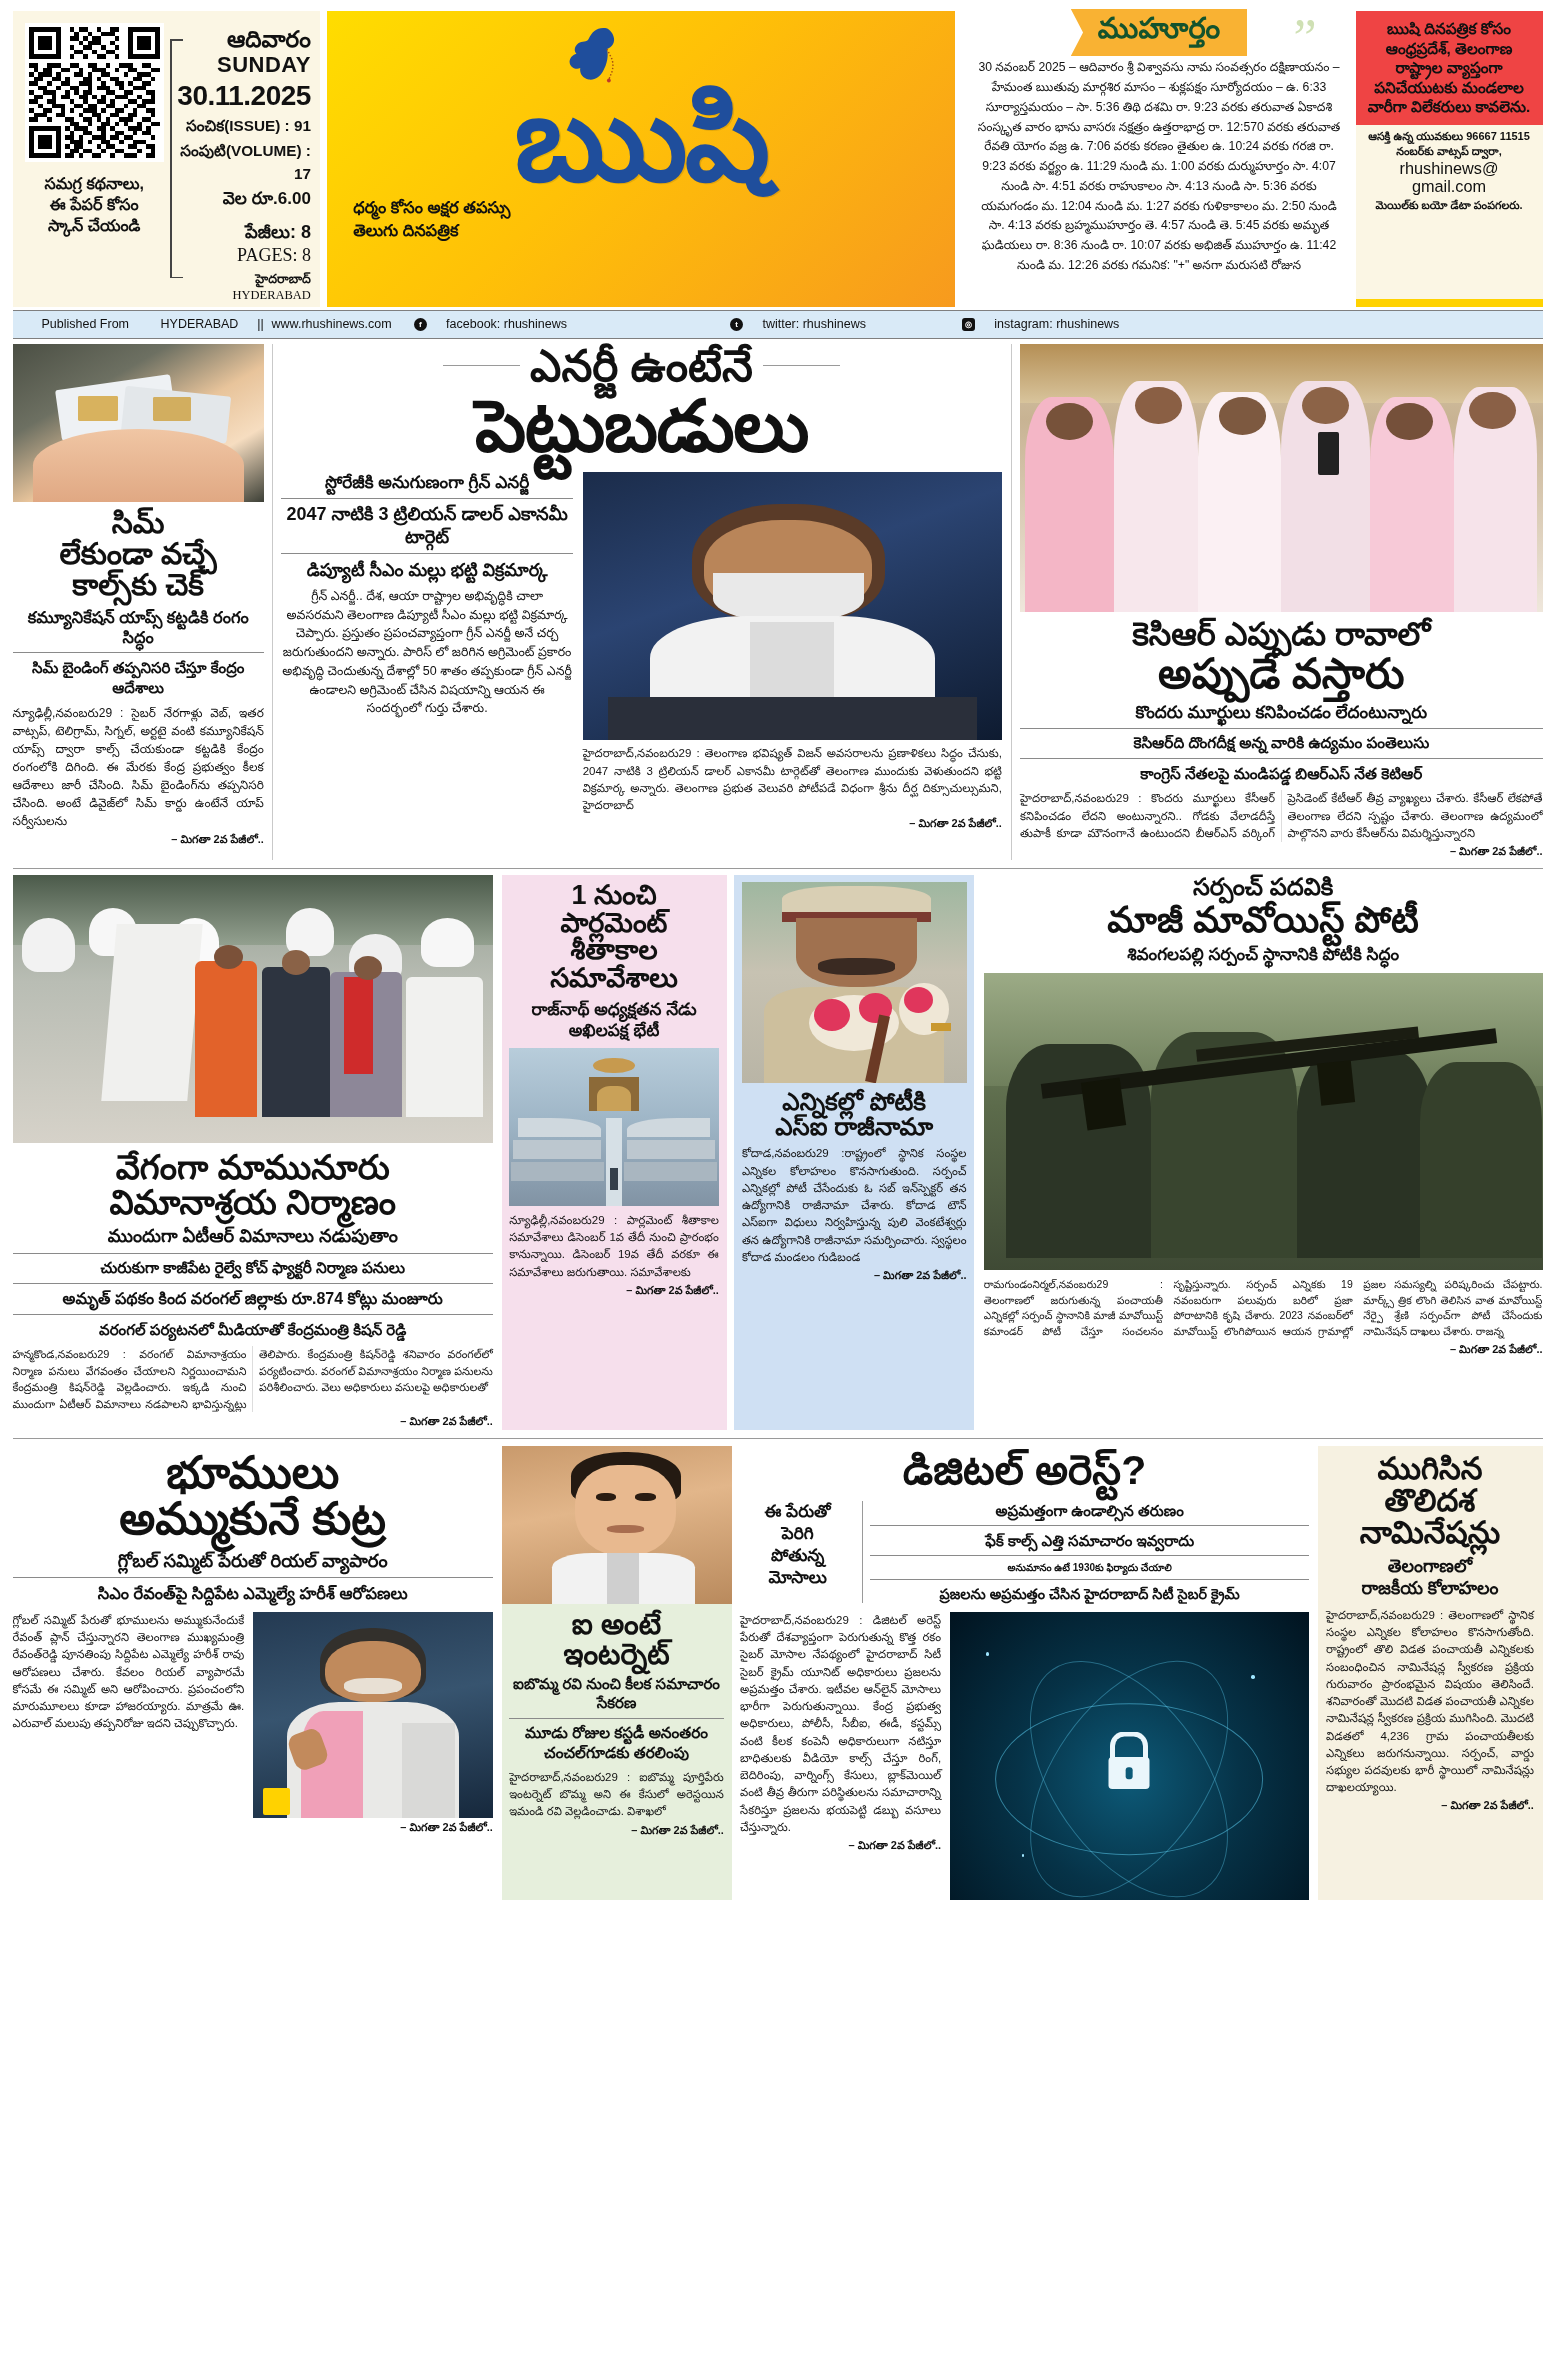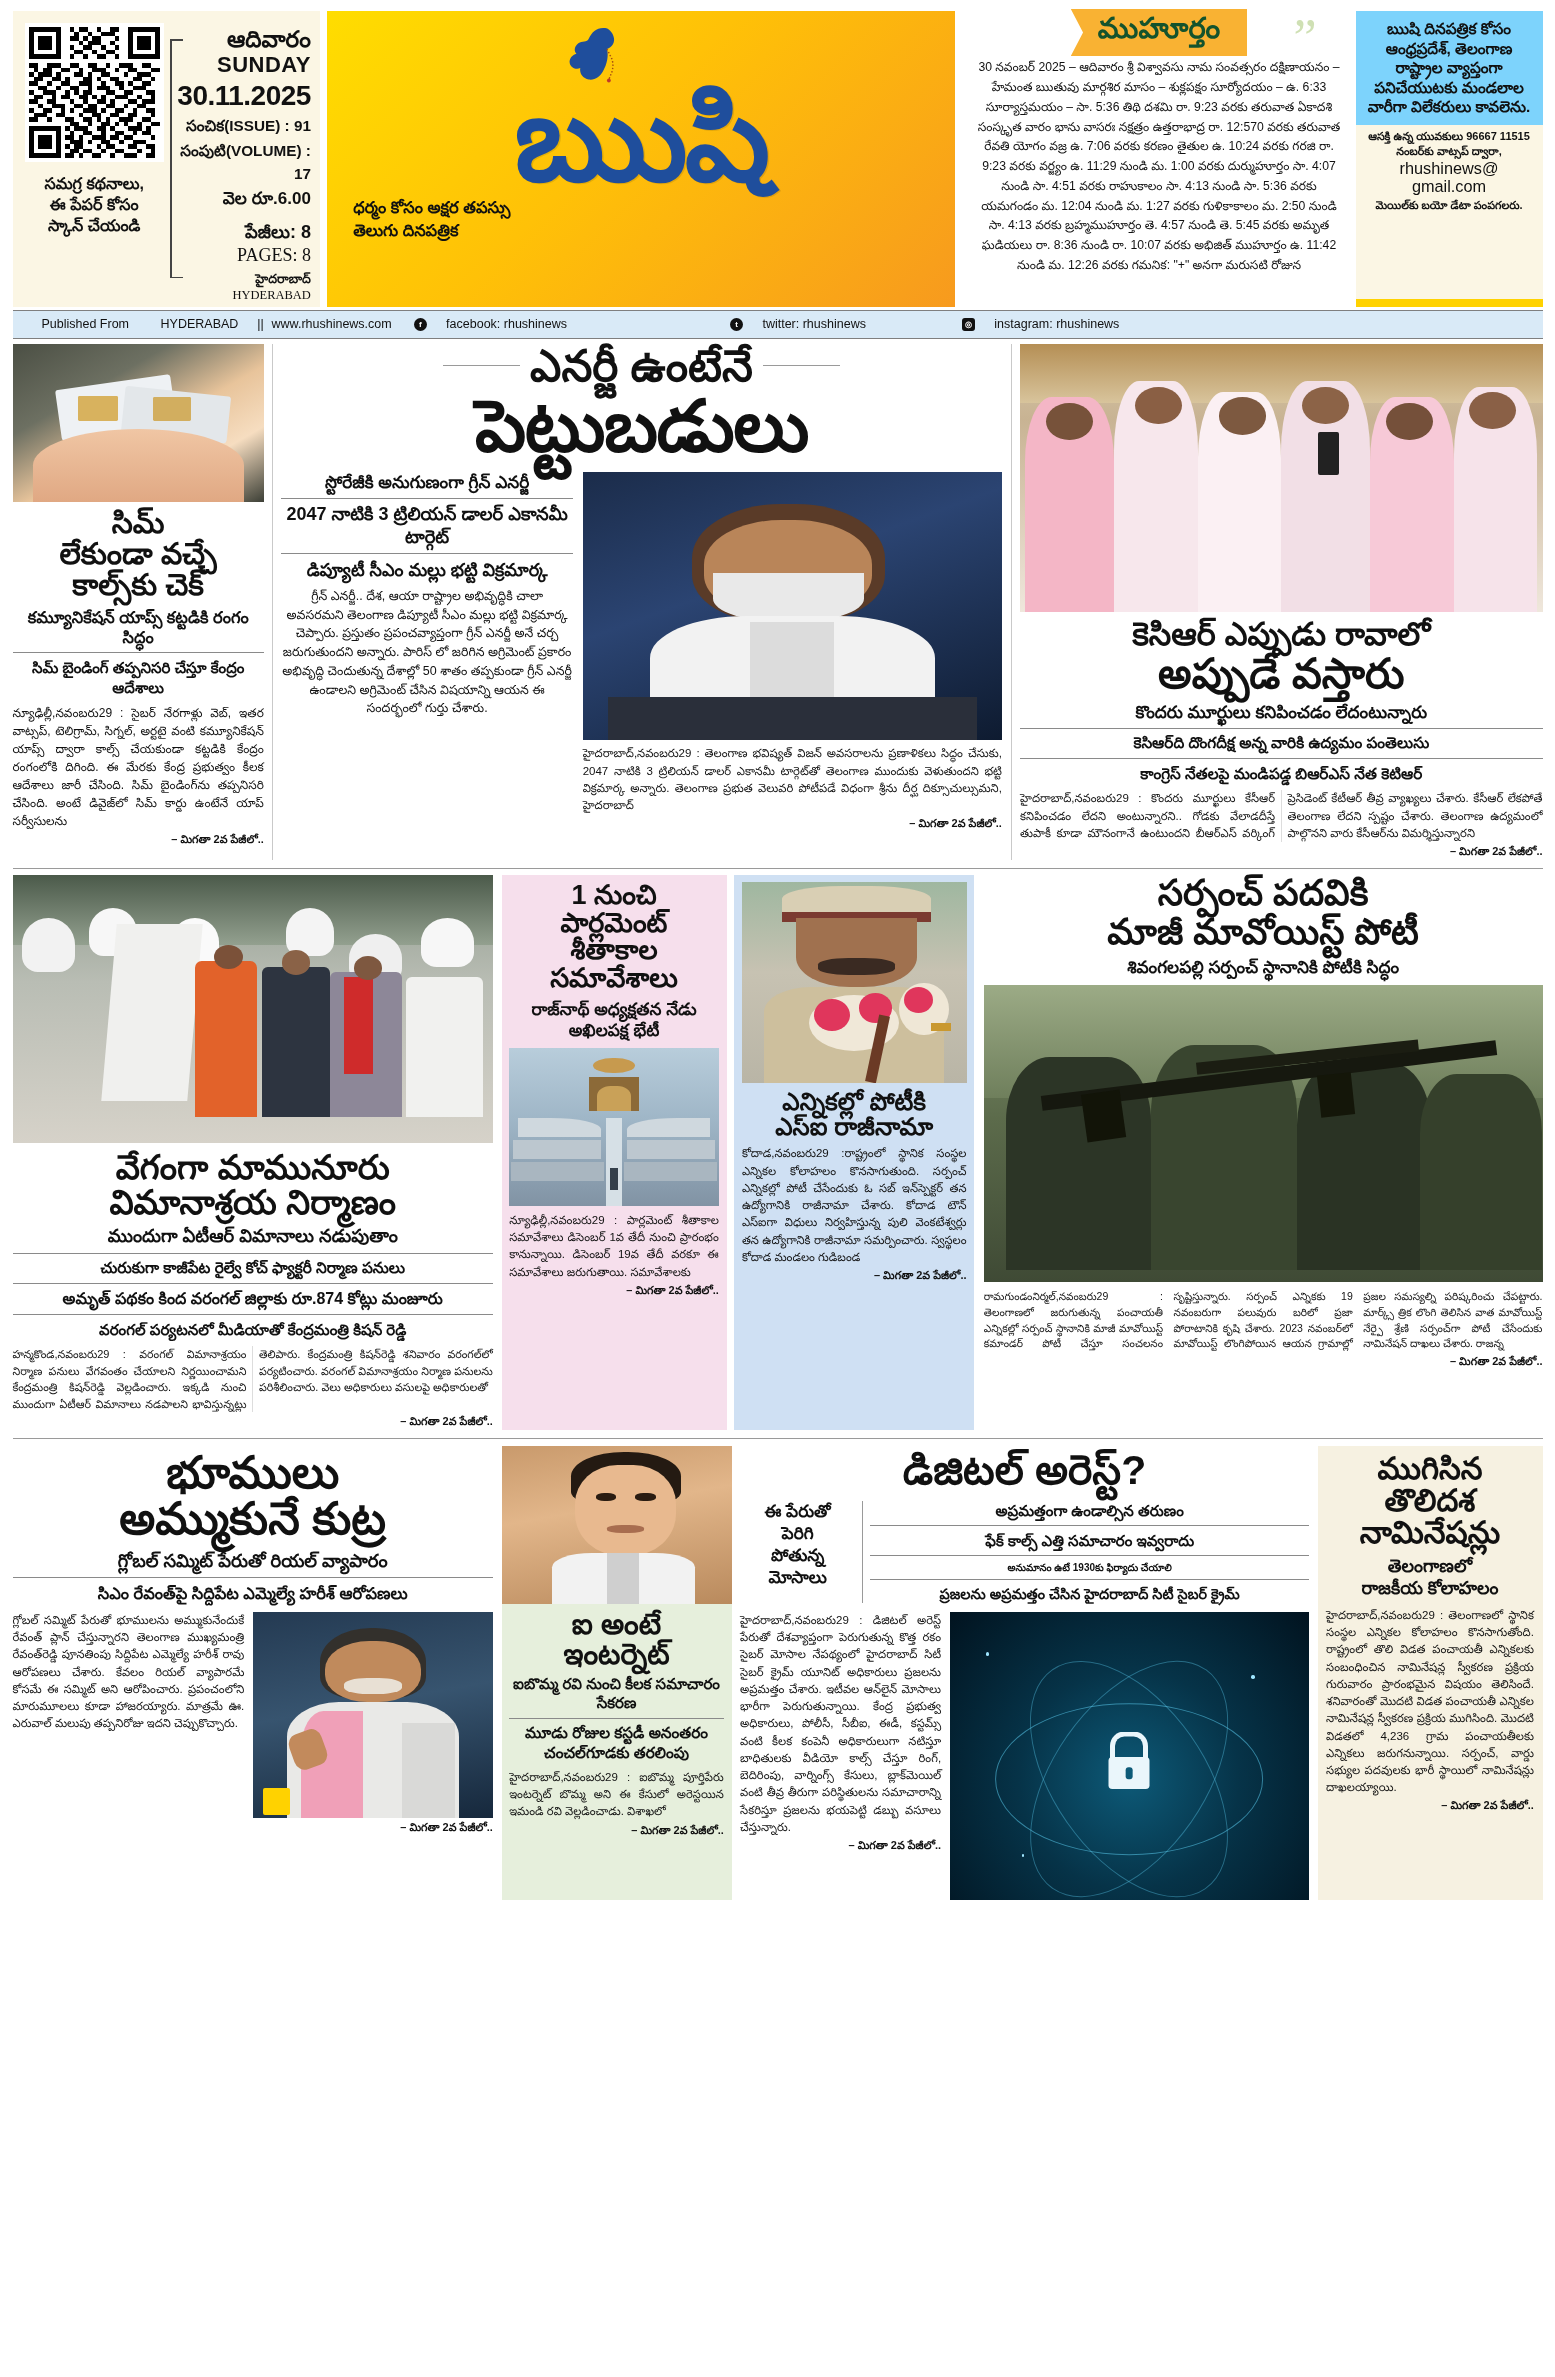--- a/index.html
+++ b/index.html
@@ -42,21 +42,21 @@
   .tagline{display:flex;width:100%;justify-content:space-between;padding:0 26px 7.7px;box-sizing:border-box;
            font-size:16.3px;font-weight:bold;color:#111;margin-top:2.9px;flex-direction:column;}
 
   .mh-muh{width:393px;background:#fff;padding:0 3.8px;box-sizing:border-box;position:relative;}
   .muh-head{display:flex;align-items:center;justify-content:center;position:relative;height:44px;}
   .muh-ribbon{background:#f9b233;color:#14532d;font-size:29px;font-weight:bold;padding:2.9px 27px 4.8px;
               clip-path:polygon(0 0,100% 0,100% 100%,0 100%,7% 50%);}
   .quote-mark{position:absolute;right:35px;top:1.9px;color:#cfe0b4;font-size:52px;line-height:1;font-family:"Liberation Serif",serif;}
   .muh-body{font-size:12.2px;line-height:1.62;text-align:center;padding:3.8px 8.6px 0;color:#111;}
 
-  .mh-ad{width:187px;background:#7dd3fc;display:flex;flex-direction:column;}
+  .mh-ad{width:187px;background:#ef4444;display:flex;flex-direction:column;}
   .ad-top{padding:8.6px 6.7px 7.7px;text-align:center;font-size:15.3px;font-weight:bold;line-height:1.28;color:#111;}
   .ad-bot{background:#fbf6e4;flex:1;padding:4.8px 4.8px 3.8px;text-align:center;font-size:11px;font-weight:bold;line-height:1.3;}
   .ad-mail{font-size:16.3px;font-weight:normal;line-height:1.1;margin:1.9px 0;font-family:"Liberation Sans",sans-serif;}
   .ad-foot{height:7.7px;background:#ffd200;}
 
   
   .socialbar{margin:2.9px 12.5px 0;background:#d9eaf7;border-top:1.4px solid #7f7f7f;border-bottom:1.4px solid #7f7f7f;
              height:27px;display:flex;align-items:center;font-size:12.5px;color:#111;}
   .sb-item{display:flex;align-items:center;gap:19px;white-space:nowrap;}
   .sb-ico{width:13.4px;height:13.4px;border-radius:50%;background:#111;color:#fff;font-size:8.1px;
@@ -565,21 +565,21 @@
       </div>
       <div class="hl" style="font-size:24.4px;margin-top:6.7px;white-space:pre-line;text-align:center;">ఎన్నికల్లో పోటీకి
 ఎస్‌ఐ రాజీనామా</div>
       <div class="body-text" style="margin-top:5.8px;font-size:11.5px;">కోదాడ,నవంబరు29 :రాష్ట్రంలో స్థానిక సంస్థల ఎన్నికల కోలాహలం కొనసాగుతుంది. సర్పంచ్ ఎన్నికల్లో పోటీ చేసేందుకు ఓ సబ్ ఇన్‌స్పెక్టర్ తన ఉద్యోగానికి రాజీనామా చేశారు. కోదాడ టౌన్ ఎస్‌ఐగా విధులు నిర్వహిస్తున్న పులి వెంకటేశ్వర్లు తన ఉద్యోగానికి రాజీనామా సమర్పించారు. స్వస్థలం కోదాడ మండలం గుడిబండ</div>
       <div class="contd">
         <span>– మిగతా 2వ పేజీలో..</span>
       </div>
     </div>
 
     <div class="s2-d">
-      <div class="hl" style="font-size:36px;">సర్పంచ్ పదవికి</div>
+      <div class="hl" style="font-size:24px;">సర్పంచ్ పదవికి</div>
       <div class="hl" style="font-size:36px;margin-top:1.9px;">మాజీ మావోయిస్ట్ పోటీ</div>
       <div class="sub-b" style="font-size:17px;margin-top:5.8px;">శివంగలపల్లి సర్పంచ్ స్థానానికి పోటీకి సిద్ధం</div>
       <div class="photo" style="height:297px;margin-top:6.7px;background:linear-gradient(180deg,#7d8f6b 0%,#5c6b4b 45%,#3f4a35 100%);">
         <div style="position:absolute;left:0;top:0;width:100%;height:38%;background:linear-gradient(180deg,#9cab86,#6f7f5c);"></div>
         <div style="position:absolute;left:4%;top:24%;width:26%;height:72%;background:#2c3526;border-radius:30% 30% 0 0;"></div>
         <div style="position:absolute;left:30%;top:20%;width:26%;height:76%;background:#39452f;border-radius:30% 30% 0 0;"></div>
         <div style="position:absolute;left:56%;top:26%;width:24%;height:70%;background:#2a3324;border-radius:30% 30% 0 0;"></div>
         <div style="position:absolute;left:78%;top:30%;width:22%;height:66%;background:#35402b;border-radius:30% 30% 0 0;"></div>
         <div style="position:absolute;left:10%;top:28%;width:82%;height:5%;background:#16180f;transform:rotate(-7deg);"></div>
         <div style="position:absolute;left:38%;top:22%;width:40%;height:4%;background:#1b1d12;transform:rotate(-6deg);"></div>

